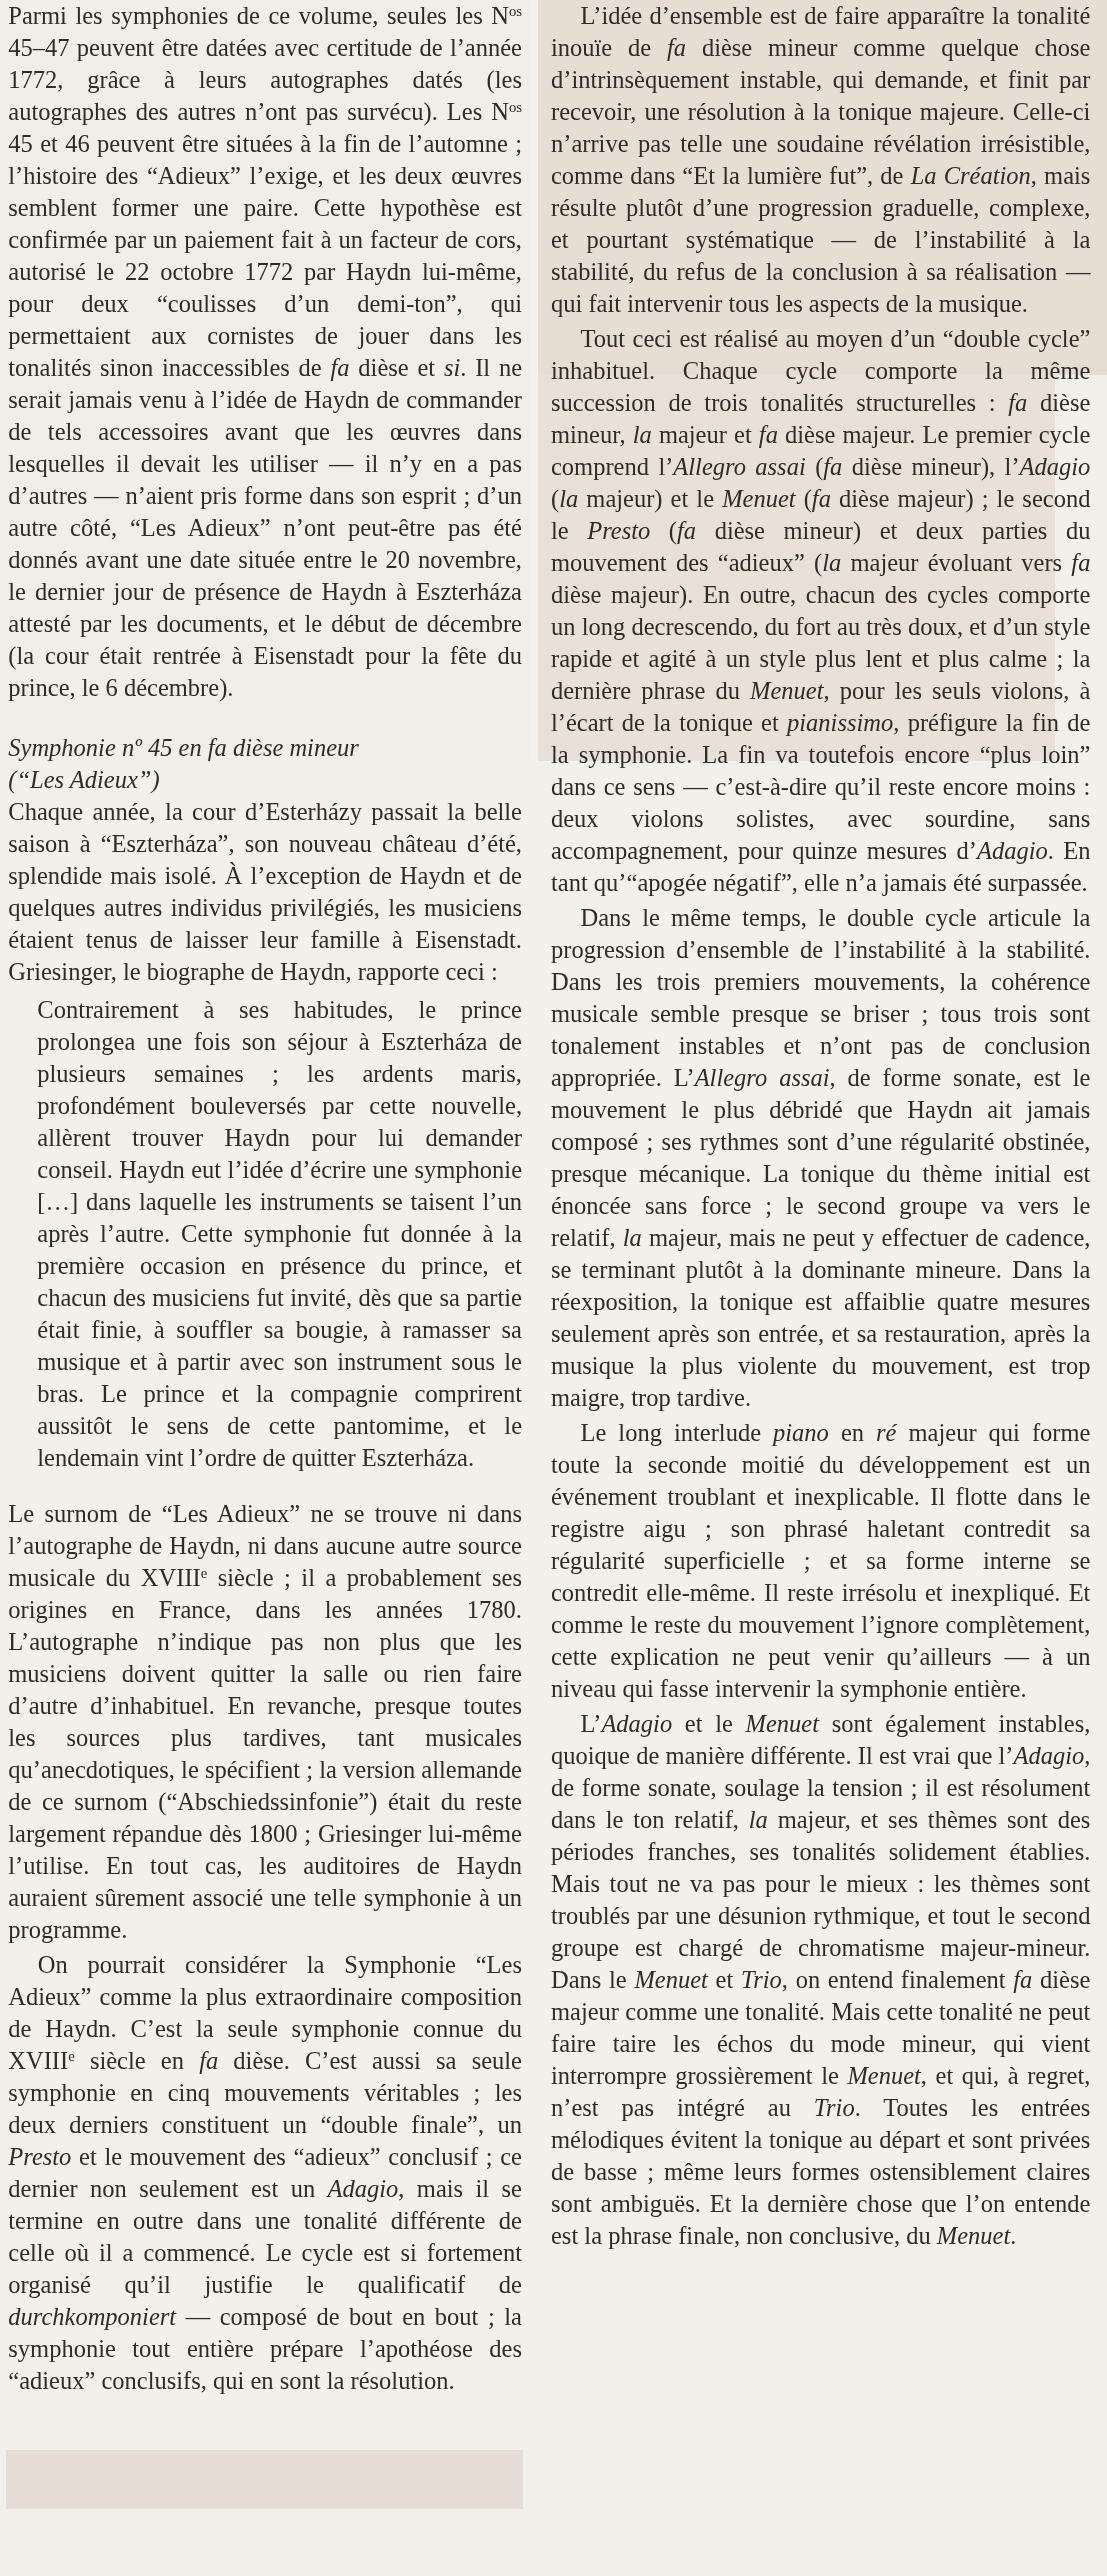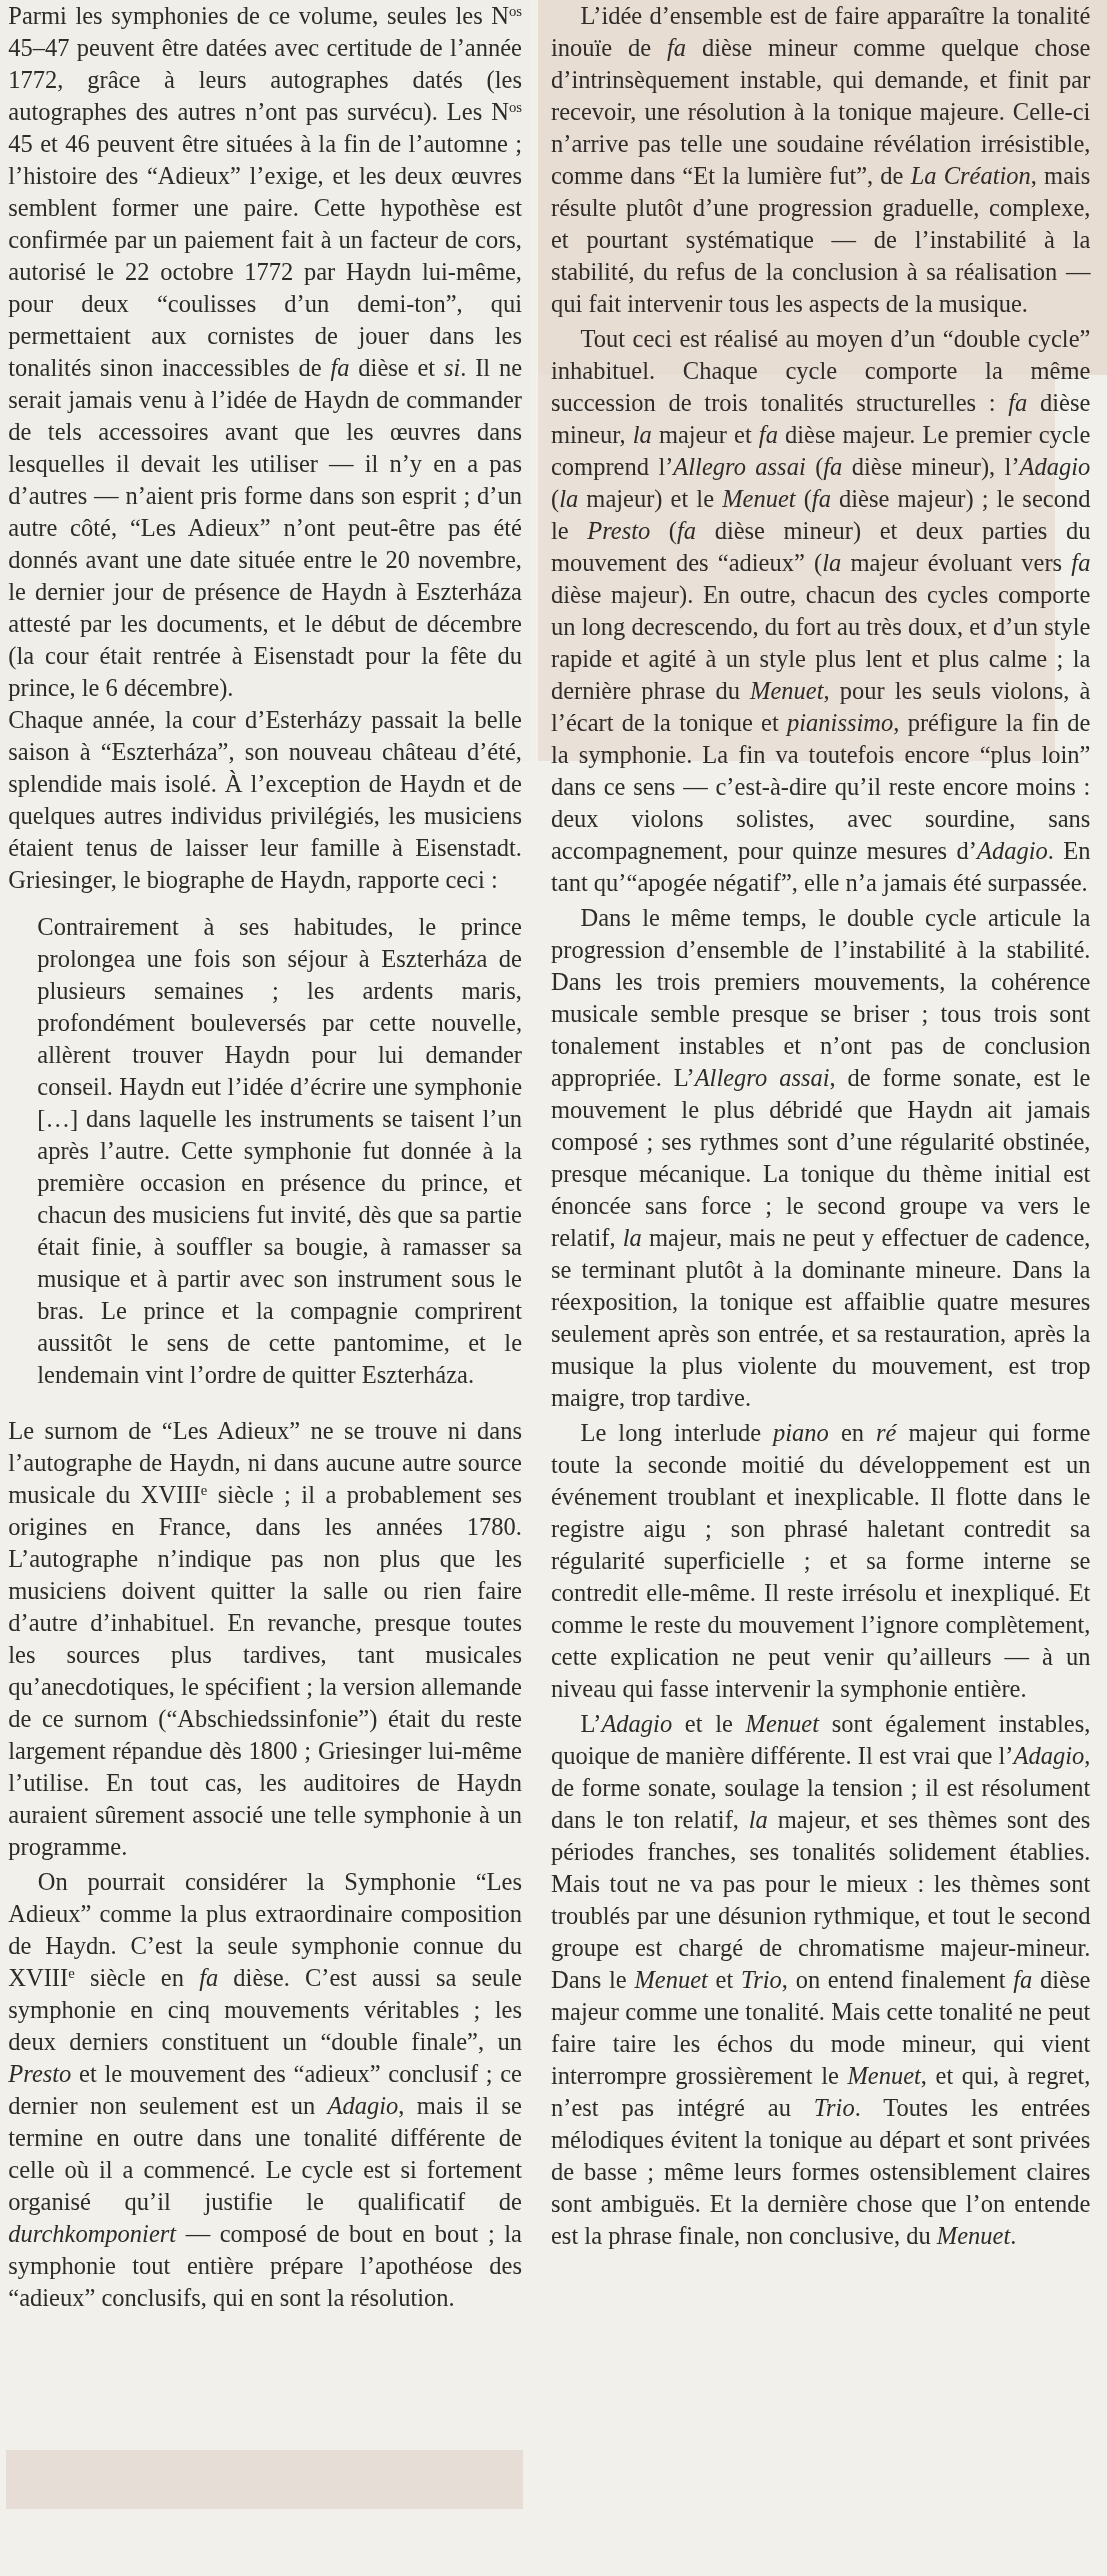--- a/index.html
+++ b/index.html
@@ -34,36 +34,40 @@
     background: #e6ddd6;
   }
   .tint-left-top {
     position: absolute; left: 0; top: 0; width: 531px; height: 761px;
     background: #efeee8;
   }
   p { margin: 0; }
   .indent { text-indent: 29.5px; }
   .gap { margin-top: 3px; }
   .heading { font-style: italic; margin-top: 28px; text-align: left; }
-  .quote { padding-left: 29px; margin-top: 15px; font-family: Liberation Serif, serif; }
+  .quote { padding-left: 29px; margin-top: 6px; font-family: Liberation Serif, serif; }
   .after-quote { margin-top: 24px; }
   i, em { font-style: italic; }
   .sc { font-size: 0.6em; vertical-align: 0.55em; line-height: 0; }
 </style>
 </head>
 <body>
 
 <div class="page">
   <div class="tint-left-top"></div>
   <div class="tint-right-top"></div>
   <div class="tint-right-mid"></div>
   <div class="tint-left-bottom"></div>
 
   <div class="col col-left" style="background:transparent;">
     <p><span>Parmi les symphonies de ce volume, seules les N</span><span class="sc">os</span><span> 45–47 peuvent être datées avec certitude de l’année 1772, grâce à leurs autographes datés (les autographes des autres n’ont pas survécu). Les N</span><span class="sc">os</span><span> 45 et 46 peuvent être situées à la fin de l’automne ; l’histoire des “Adieux” l’exige, et les deux œuvres semblent former une paire. Cette hypothèse est confirmée par un paiement fait à un facteur de cors, autorisé le 22 octobre 1772 par Haydn lui-même, pour deux “coulisses d’un demi-ton”, qui permettaient aux cornistes de jouer dans les tonalités sinon inaccessibles de </span><i>fa</i><span> dièse et </span><i>si</i><span>. Il ne serait jamais venu à l’idée de Haydn de commander de tels accessoires avant que les œuvres dans lesquelles il devait les utiliser — il n’y en a pas d’autres — n’aient pris forme dans son esprit ; d’un autre côté, “Les Adieux” n’ont peut-être pas été donnés avant une date située entre le 20 novembre, le dernier jour de présence de Haydn à Eszterháza attesté par les documents, et  le début de décembre (la cour était rentrée à Eisenstadt pour la fête du prince, le 6 décembre).</span></p>
+    <p class="heading">
+      <span>Symphonie nº 45 en fa dièse mineur</span><br>
+      <span>(“Les Adieux”)</span>
+    </p>
     <p><span>Chaque année, la cour d’Esterházy passait la belle saison à “Eszterháza”, son nouveau château d’été, splendide mais isolé. À l’exception de Haydn et de quelques autres individus privilégiés, les musiciens étaient tenus de laisser leur famille à Eisenstadt. Griesinger, le biographe de Haydn, rapporte ceci :</span></p>
     <p class="quote"><span>Contrairement à ses habitudes, le prince prolongea une fois son séjour à Eszterháza de plusieurs semaines ; les ardents maris, profondément bouleversés par cette nouvelle, allèrent trouver Haydn pour lui demander conseil. Haydn eut l’idée d’écrire une symphonie […] dans laquelle les instruments se taisent l’un après l’autre. Cette symphonie fut donnée à la première occasion en présence du prince, et chacun des musiciens fut invité, dès que sa partie était finie, à souffler sa bougie, à ramasser sa musique et à partir avec son instrument sous le bras. Le prince et la compagnie comprirent aussitôt le sens de cette pantomime, et le lendemain vint l’ordre de quitter Eszterháza.</span></p>
     <p class="after-quote"><span>Le surnom de “Les Adieux” ne se trouve ni dans l’autographe de Haydn, ni dans aucune autre source musicale du XVIII</span><span class="sc">e</span><span> siècle ; il a probablement ses origines en France, dans les années 1780. L’autographe n’indique pas non plus que les musiciens doivent quitter la salle ou rien faire d’autre d’inhabituel. En revanche, presque toutes les sources plus tardives, tant musicales qu’anecdotiques, le spécifient ; la version allemande de ce surnom (“Abschiedssinfonie”) était du reste largement répandue dès 1800 ; Griesinger lui-même l’utilise. En tout cas, les auditoires de Haydn auraient sûrement associé une telle sym­phonie à un programme.</span></p>
     <p class="indent gap"><span>On pourrait considérer la Symphonie “Les Adieux” comme la plus extraordinaire composition de Haydn. C’est la seule symphonie connue du XVIII</span><span class="sc">e</span><span> siècle en </span><i>fa</i><span> dièse. C’est aussi sa seule symphonie en cinq mouvements véritables ; les deux derniers constituent un “double finale”, un </span><i>Presto</i><span> et le mouvement des “adieux” conclusif ; ce dernier non seulement est un </span><i>Adagio</i><span>, mais il se termine en outre dans une tonalité différente de celle où il a commencé. Le cycle est si fortement organisé qu’il justifie le qualificatif de </span><i>durchkomponiert</i><span> — composé de bout en bout ; la symphonie tout entière prépare l’apothéose des “adieux” conclusifs, qui en sont la résolution.</span></p>
   </div>
 
   <div class="col col-right" style="background:transparent;">
     <p class="indent"><span>L’idée d’ensemble est de faire apparaître la tonalité inouïe de </span><i>fa</i><span> dièse mineur comme quelque chose d’intrinsèquement instable, qui demande, et finit par recevoir, une résolution à la tonique majeure. Celle-ci n’arrive pas telle une soudaine révélation irrésistible, comme dans “Et la lumière fut”, de </span><i>La Création</i><span>, mais résulte plutôt d’une pro­gression graduelle, complexe, et pourtant systématique — de l’instabilité à la stabilité, du refus de la conclusion à sa réalisation — qui fait intervenir tous les aspects de la musique.</span></p>
     <p class="indent gap"><span>Tout ceci est réalisé au moyen d’un “double cycle” inhabituel. Chaque cycle comporte la même succession de trois tonalités structurelles : </span><i>fa</i><span> dièse mineur, </span><i>la</i><span> majeur et </span><i>fa</i><span> dièse majeur. Le premier cycle comprend l’</span><i>Allegro assai</i><span> (</span><i>fa</i><span> dièse mineur), l’</span><i>Adagio</i><span> (</span><i>la</i><span> majeur) et le </span><i>Menuet</i><span> (</span><i>fa</i><span> dièse majeur) ; le second le </span><i>Presto</i><span> (</span><i>fa</i><span> dièse mineur) et deux parties du mouvement des “adieux” (</span><i>la</i><span> majeur évoluant vers </span><i>fa</i><span> dièse majeur). En outre, chacun des cycles comporte un long decrescendo, du fort au très doux, et d’un style rapide et agité à un style plus lent et plus calme ; la dernière phrase du </span><i>Menuet</i><span>, pour les seuls violons, à l’écart de la tonique et </span><i>pianissimo</i><span>, préfigure la fin de la symphonie. La fin va toutefois encore “plus loin” dans ce sens — c’est-à-dire qu’il reste encore moins : deux violons solistes, avec sourdine, sans accompagnement, pour quinze mesures d’</span><i>Adagio</i><span>. En tant qu’“apogée négatif”, elle n’a jamais été surpassée.</span></p>
     <p class="indent gap"><span>Dans le même temps, le double cycle articule la progression d’ensemble de l’instabilité à la stabilité. Dans les trois premiers mouvements, la cohérence musicale semble presque se briser ; tous trois sont tonalement instables et n’ont pas de con­clusion appropriée. L’</span><i>Allegro assai</i><span>, de forme sonate, est le mouvement le plus débridé que Haydn ait jamais composé ; ses rythmes sont d’une régularité obstinée, presque mécanique. La tonique du thème initial est énoncée sans force ; le second groupe va vers le relatif, </span><i>la</i><span> majeur, mais ne peut y effectuer de cadence, se terminant plutôt à la dominante mineure. Dans la réexposition, la tonique est affaiblie quatre mesures seulement après son entrée, et sa restauration, après la musique la plus violente du mouvement, est trop maigre, trop tardive.</span></p>

